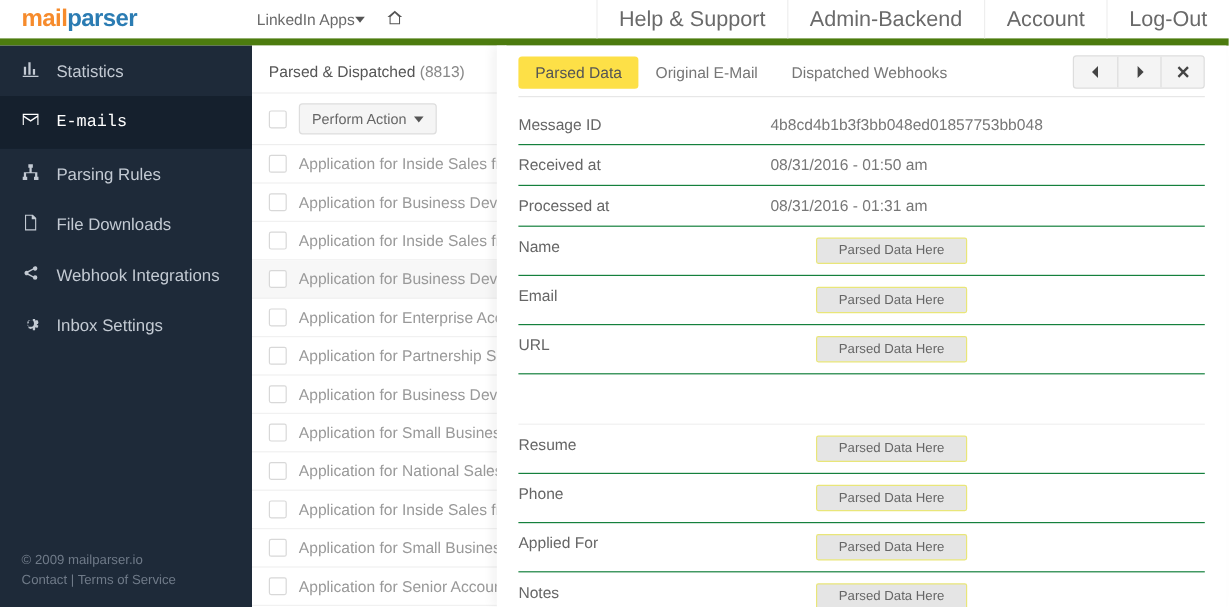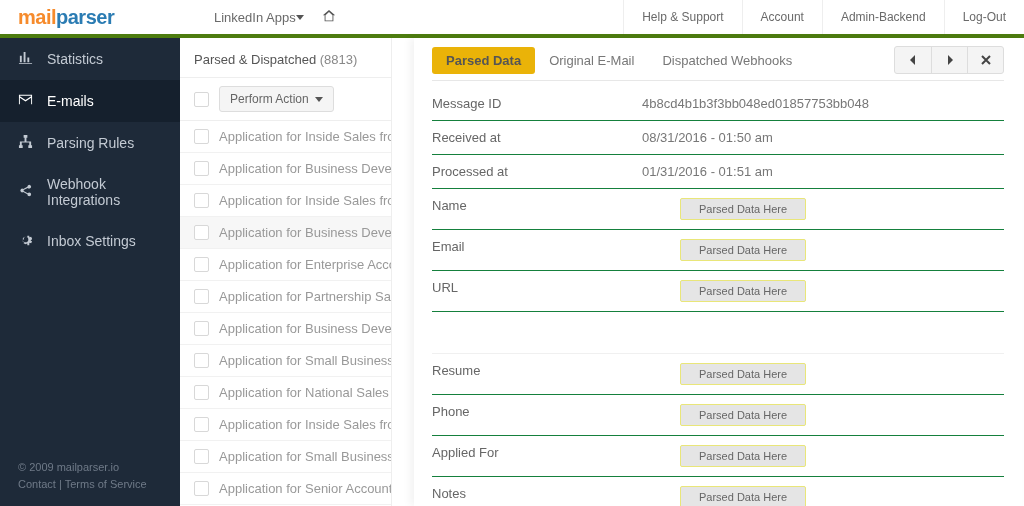--- a/index.html
+++ b/index.html
@@ -10,21 +10,21 @@
     background: #fff;
     width: 1024px;
     height: 506px;
     overflow: hidden;
     position: relative;
   }
 
   
   .topbar {
     height: 38px;
-    border-bottom: 4px solid #4d7c0f;
+    border-bottom: 6px solid #4d7c0f;
     display: flex;
     align-items: center;
     background: #fff;
     justify-content: space-between;
   }
   .logo {
     width: 214px;
     padding-left: 18px;
     font-size: 20px;
     font-weight: 400;
@@ -52,47 +52,47 @@
     display: flex;
     align-items: stretch;
     height: 100%;
   }
   .topmenu a {
     display: flex;
     align-items: center;
     padding: 0 18px;
     border-left: 1px solid #eee;
     color: #6a6a6a;
-    font-size: 12px;
+    font-size: 18px;
     text-decoration: none;
     cursor: pointer;
   }
 
   
   .main { display: flex; height: calc(506px - 38px); }
   .sidebar {
-    width: 180px;
+    width: 210px;
     background: #1e2a39;
     color: #bfc7d0;
     display: flex;
     flex-direction: column;
     position: relative;
     gap: 28px;
   }
   .sidebar ul { list-style: none; }
   .sidebar li {
     display: flex;
     align-items: center;
     gap: 14px;
     padding: 12px 18px;
     font-size: 14px;
     color: #c3cad3;
     cursor: pointer;
   }
-  .sidebar li.active { background: #15202d; color: #fff; }
+  .sidebar li.active { background: #15202d; color: #fff; font-family: Liberation Mono, monospace; }
   .sidebar li svg { width: 15px; height: 15px; fill: #c3cad3; }
   .sidebar li.active svg { fill: #fff; }
   .sidebar-footer {
     margin-top: auto;
     padding: 0 18px 14px;
     font-size: 11px;
     color: #6f7a88;
     line-height: 1.5;
   }
   .sidebar-footer a { color: #6f7a88; text-decoration: none; }
@@ -170,23 +170,22 @@
     margin-bottom: 6px;
   }
   .tabrow .tab {
     padding: 6px 14px;
     color: #777;
     font-size: 13px;
     border-radius: 3px;
     cursor: pointer;
   }
   .tabrow .tab.active {
-    background: #eab308;
+    background: #fde047;
     color: #555;
-    font-weight: bold;
   }
   .tab-spacer { flex: 1; }
   .pager {
     display: flex;
     background: #f4f4f4;
     border: 1px solid #ddd;
     border-radius: 3px;
     overflow: hidden;
   }
   .pager .pgbtn {
@@ -232,22 +231,22 @@
       <span class="caret-down"></span>
     </div>
     <span class="home-icon">
       <svg viewBox="0 0 16 16">
           <path d="M8 1l7 6h-2v7H3V7H1l7-6zm0 2.3L4 7v6h8V7L8 3.3z"></path>
         </svg>
     </span>
   </div>
   <div class="topmenu">
     <a>Help &amp; Support</a>
+    <a>Admin-Backend</a>
     <a>Account</a>
-    <a>Admin-Backend</a>
     <a>Log-Out</a>
   </div>
 </div>
 
 <div class="main">
 
   <div class="sidebar">
     <ul>
       <li>
         <span><svg viewBox="0 0 16 16">
@@ -259,20 +258,26 @@
         <span><svg viewBox="0 0 16 16">
               <path d="M1 3h14v10H1zM2 4v.5l6 4 6-4V4zM2 6v7h12V6L8 10z"></path>
             </svg></span>
         <span>E-mails</span>
       </li>
       <li>
         <span><svg viewBox="0 0 16 16">
               <path d="M6 1h4v3H6zM1 12h4v3H1zM11 12h4v3h-4zM7 4h2v4h5v4h-2V9H4v3H2V8h5z"></path>
             </svg></span>
         <span>Parsing Rules</span>
+      </li>
+      <li>
+        <span><svg viewBox="0 0 16 16">
+              <path d="M3 1h7l3 3v11H3zM4 2v12h8V5h-3V2z"></path>
+            </svg></span>
+        <span>File Downloads</span>
       </li>
       <li>
         <span><svg viewBox="0 0 16 16">
               <path d="M12 10a2 2 0 00-1.6.8L6 8.5a2 2 0 000-1L10.4 5.2A2 2 0 1010 4L5.6 6.3a2 2 0 100 3.4L10 12a2 2 0 102-2z"></path>
             </svg></span>
         <span>Webhook Integrations</span>
       </li>
       <li>
         <span><svg viewBox="0 0 16 16">
               <path d="M8 5a3 3 0 100 6 3 3 0 000-6zm7 3l-1.5.9a6 6 0 010 .2L15 10l-1 2-1.7-.5a6 6 0 01-.2.1L12 14h-2l-.1-1.7a6 6 0 01-.2-.1L8 13l-2-1 .5-1.7a6 6 0 01-.1-.2L5 10V8l1.4-.1a6 6 0 01.1-.2L6 6l2-1 1.7.5.2-.1L10 4h2l.1 1.4.2.1L14 5l1 2-.4 1z"></path>
@@ -383,21 +388,21 @@
         <div class="kv">
           <div class="k">Message ID</div>
           <div class="v">4b8cd4b1b3f3bb048ed01857753bb048</div>
         </div>
         <div class="kv">
           <div class="k">Received at</div>
           <div class="v">08/31/2016 - 01:50 am</div>
         </div>
         <div class="kv">
           <div class="k">Processed at</div>
-          <div class="v">01/31/2016 - 01:51 am</div>
+          <div class="v">08/31/2016 - 01:31 am</div>
         </div>
         <div class="kv">
           <div class="k">Name</div>
           <div class="v"><span class="parsed-box">Parsed Data Here</span></div>
         </div>
         <div class="kv">
           <div class="k">Email</div>
           <div class="v"><span class="parsed-box">Parsed Data Here</span></div>
         </div>
         <div class="kv">

